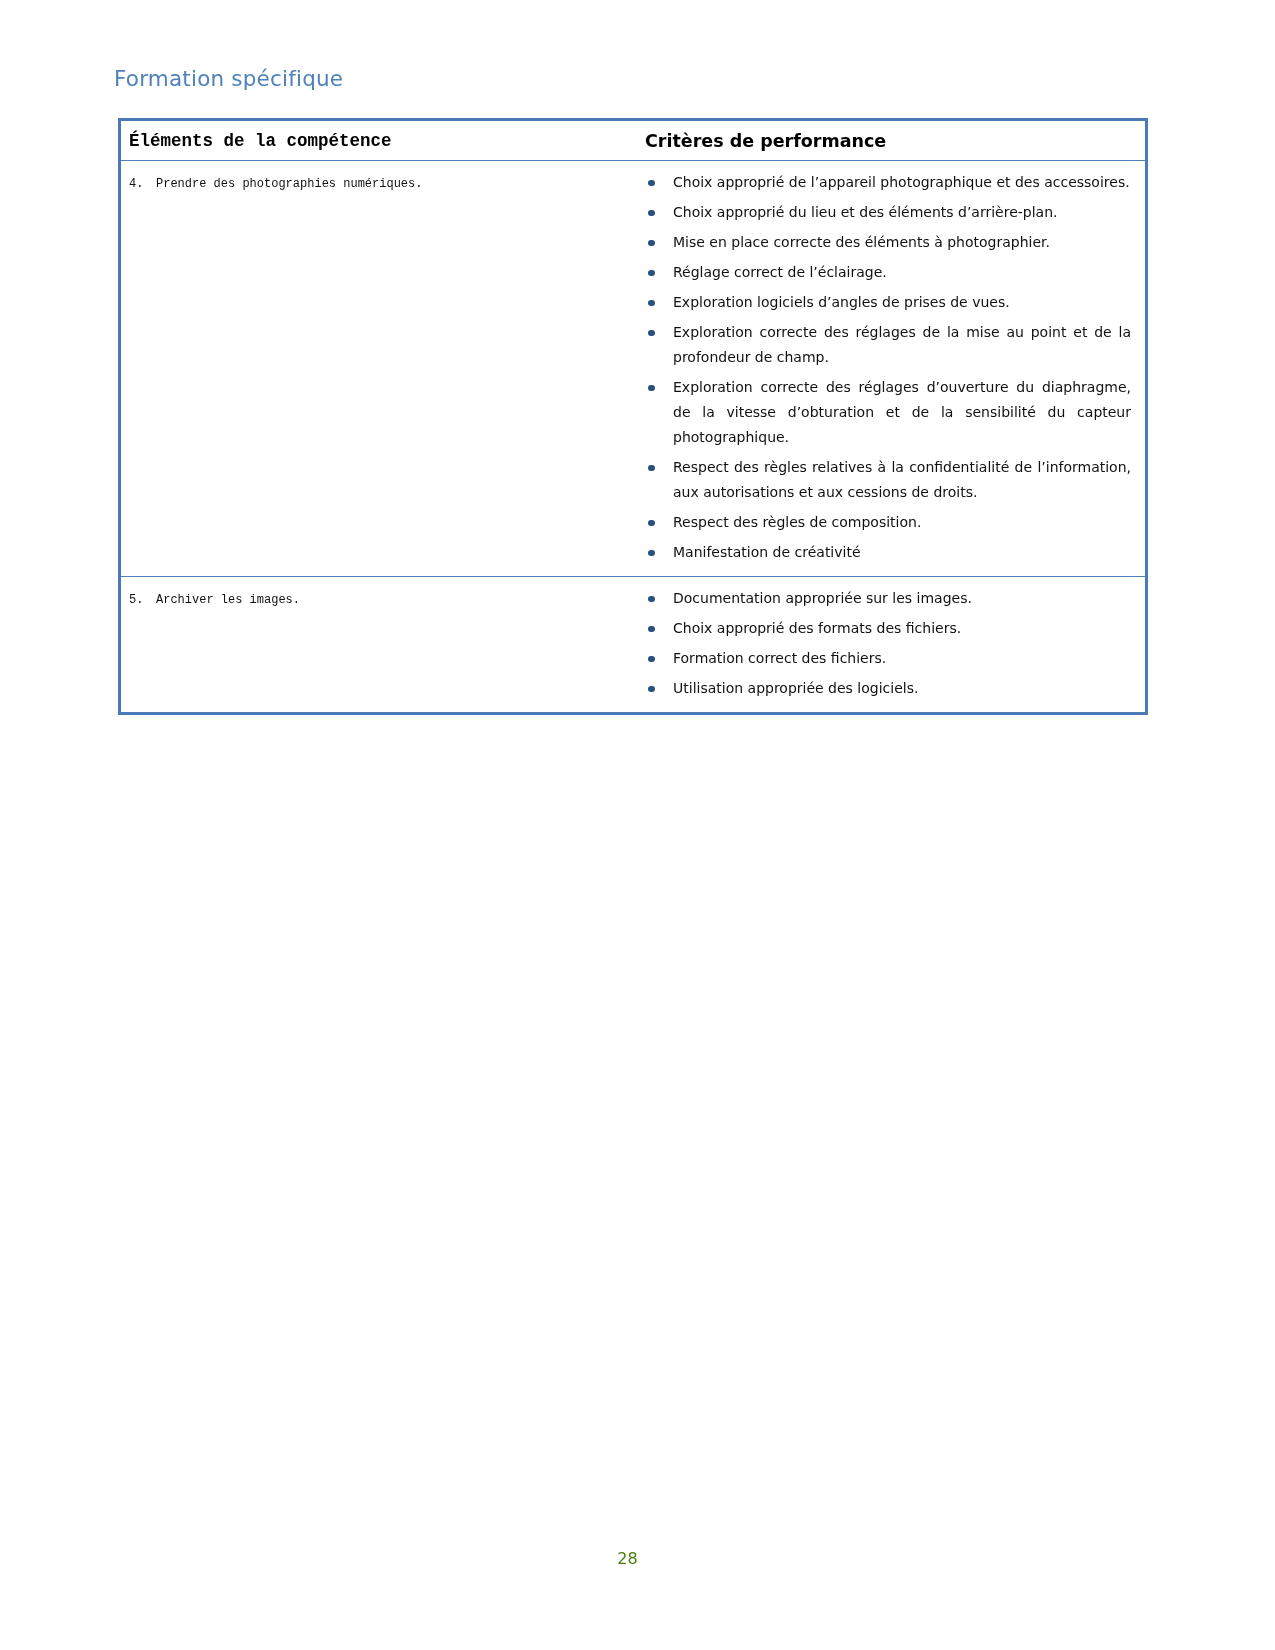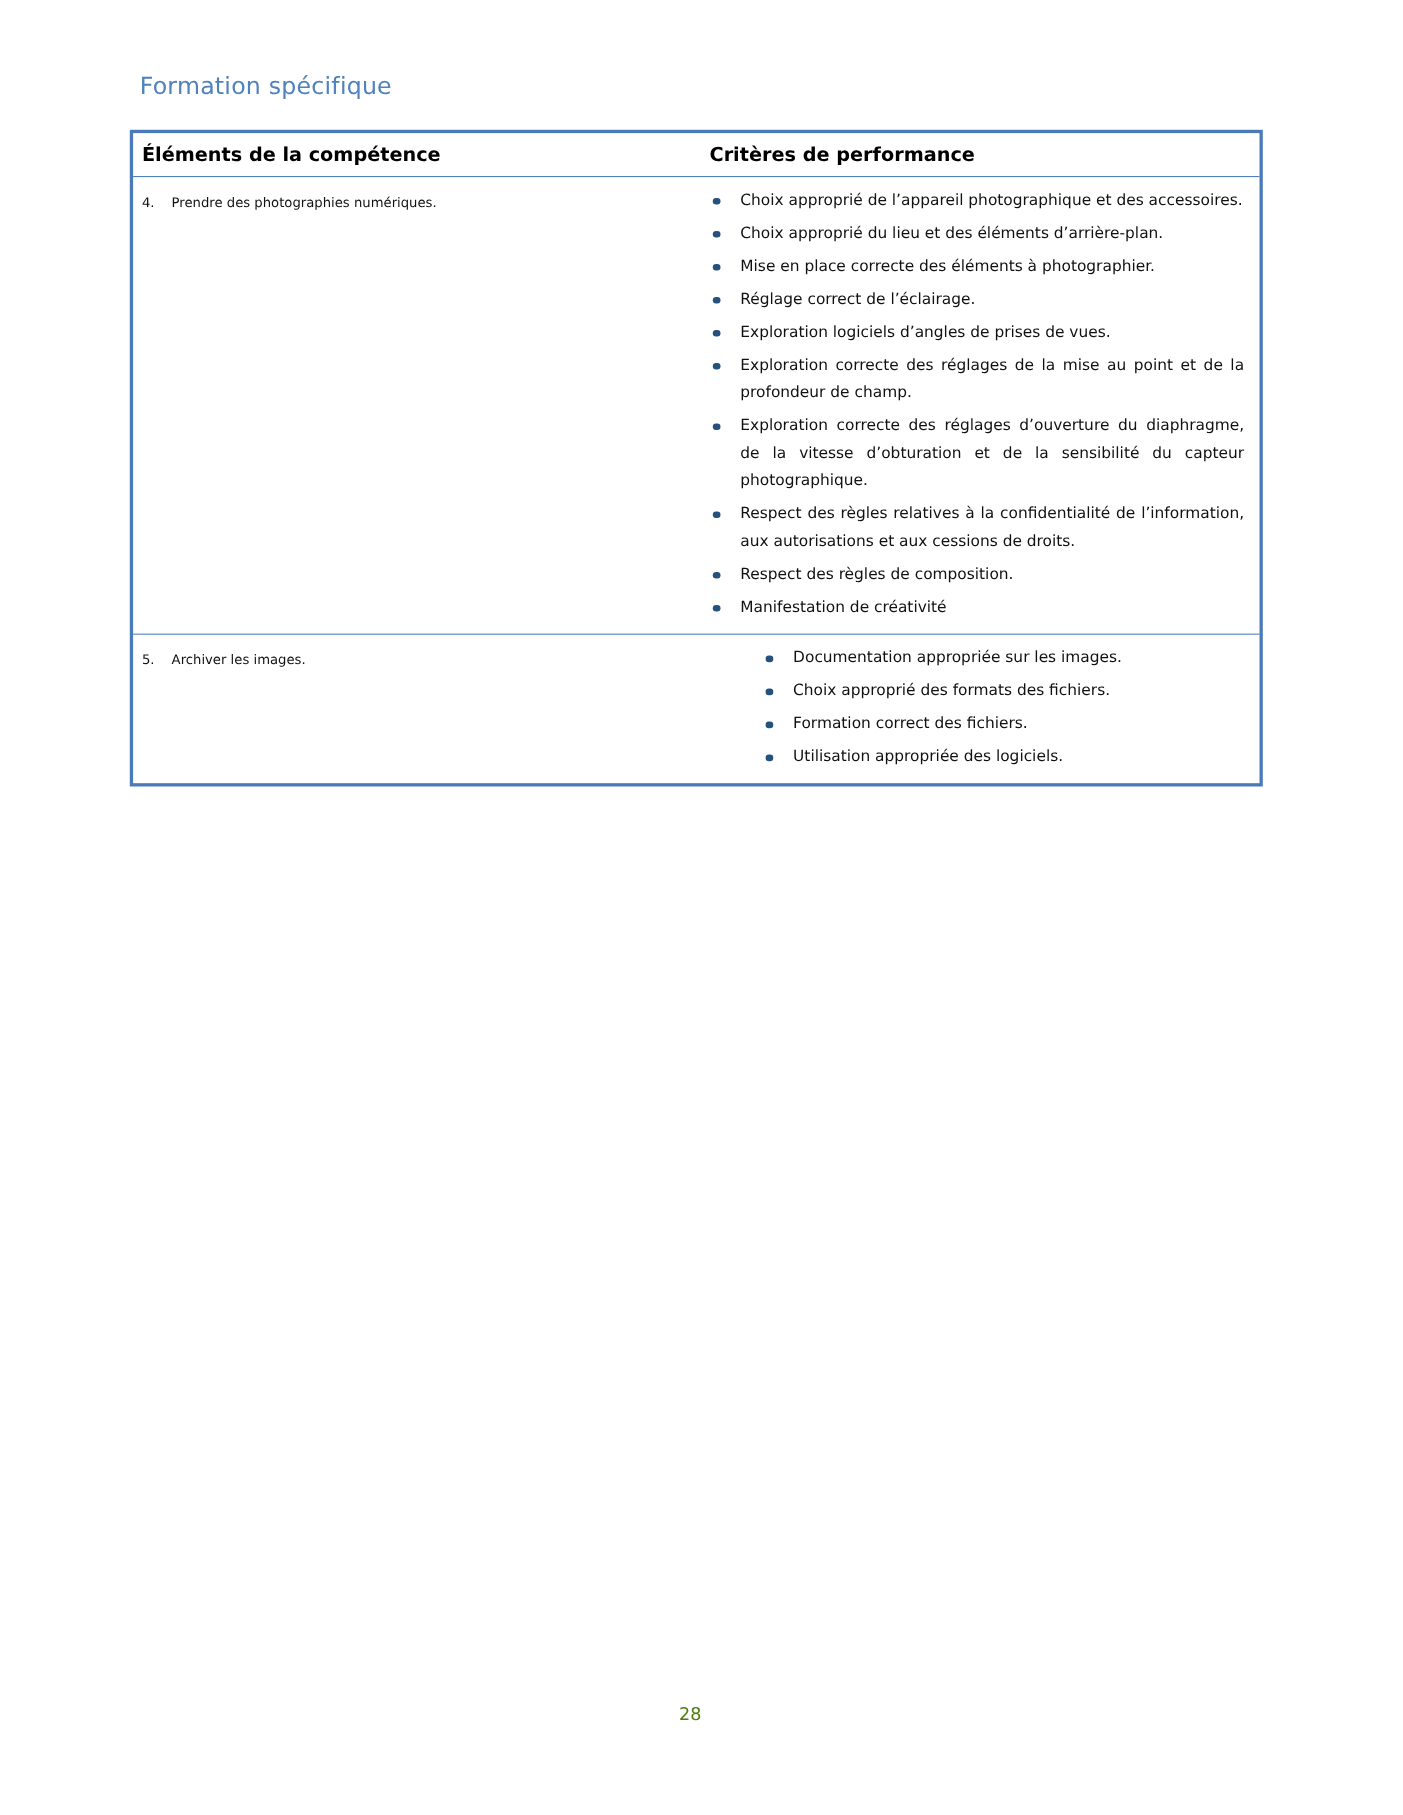--- a/index.html
+++ b/index.html
@@ -13,21 +13,21 @@
     position: relative;
   }
   .sheet {
     position: relative;
     width: 1275px;
     height: 1650px;
     overflow: hidden;
   }
   .section-heading {
     position: absolute;
-    left: 127px;
+    left: 114px;
     top: 66px;
     margin: 0;
     font-size: 21.5px;
     font-weight: normal;
     color: #4f81bd;
     letter-spacing: 0.2px;
   }
   .ctable {
     position: absolute;
     left: 118px;
@@ -40,28 +40,28 @@
     display: flex;
     border-bottom: 1px solid #4f81bd;
   }
   .th {
     font-weight: bold;
     font-size: 17.5px;
     padding-top: 10px;
     padding-bottom: 9px;
     color: #000000;
   }
-  .c1 { width: 524px; flex: 0 0 524px; }
+  .c1 { width: 524px; flex: 0 0 524px; font-family: Liberation Mono, monospace; }
   .c2 { flex: 1 1 auto; }
   .c1.th { padding-left: 8px; }
   .trow {
     display: flex;
     border-bottom: 1px solid #4f81bd;
   }
-  .trow:last-child { border-bottom: none; gap: 48px; }
+  .trow:last-child { border-bottom: none; }
   .cell-el {
     padding: 11px 24px 10px 8px;
     font-size: 12px;
     line-height: 25px;
   }
   .cell-el .num {
     display: inline-block;
     width: 27px;
   }
   .crit-list {

